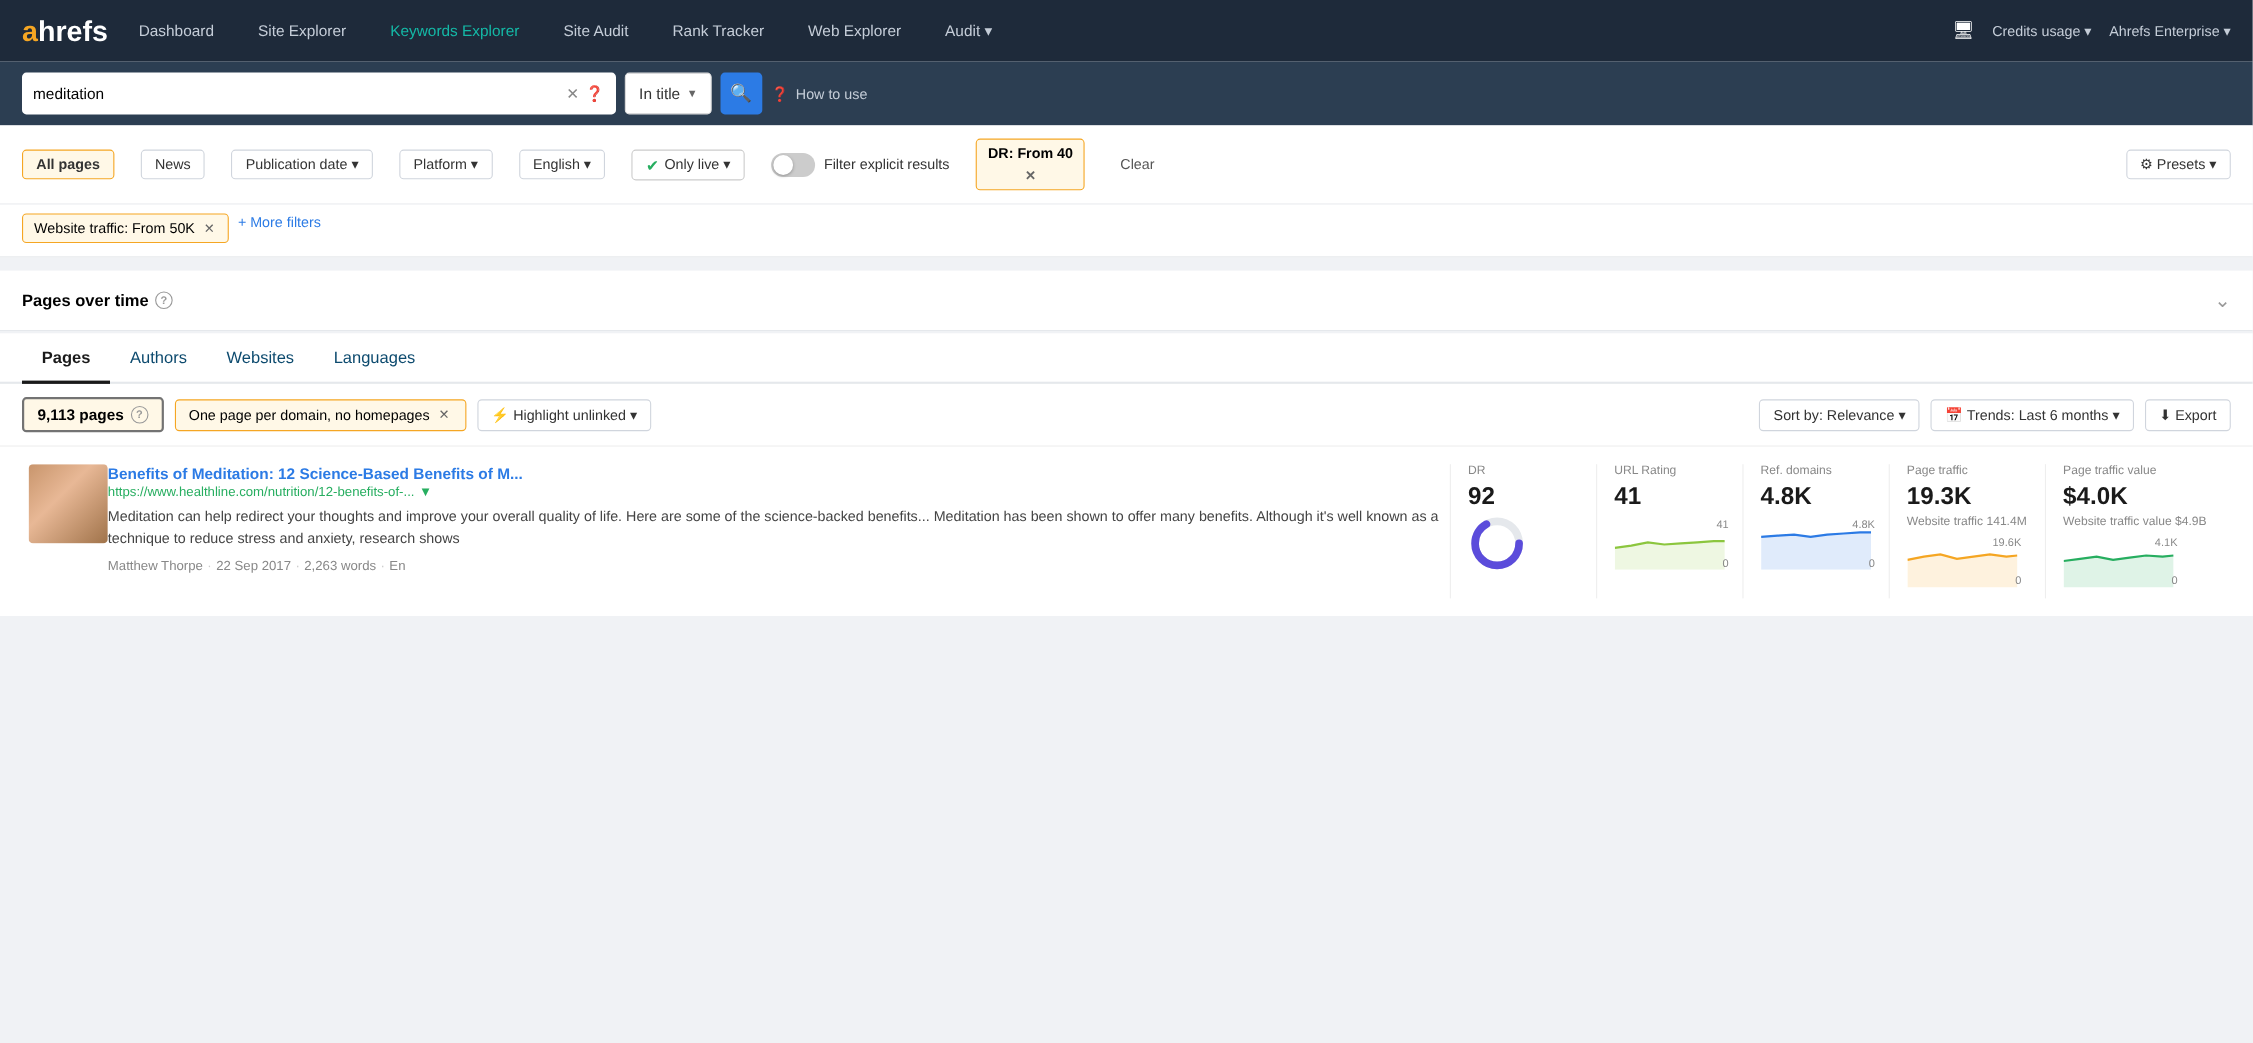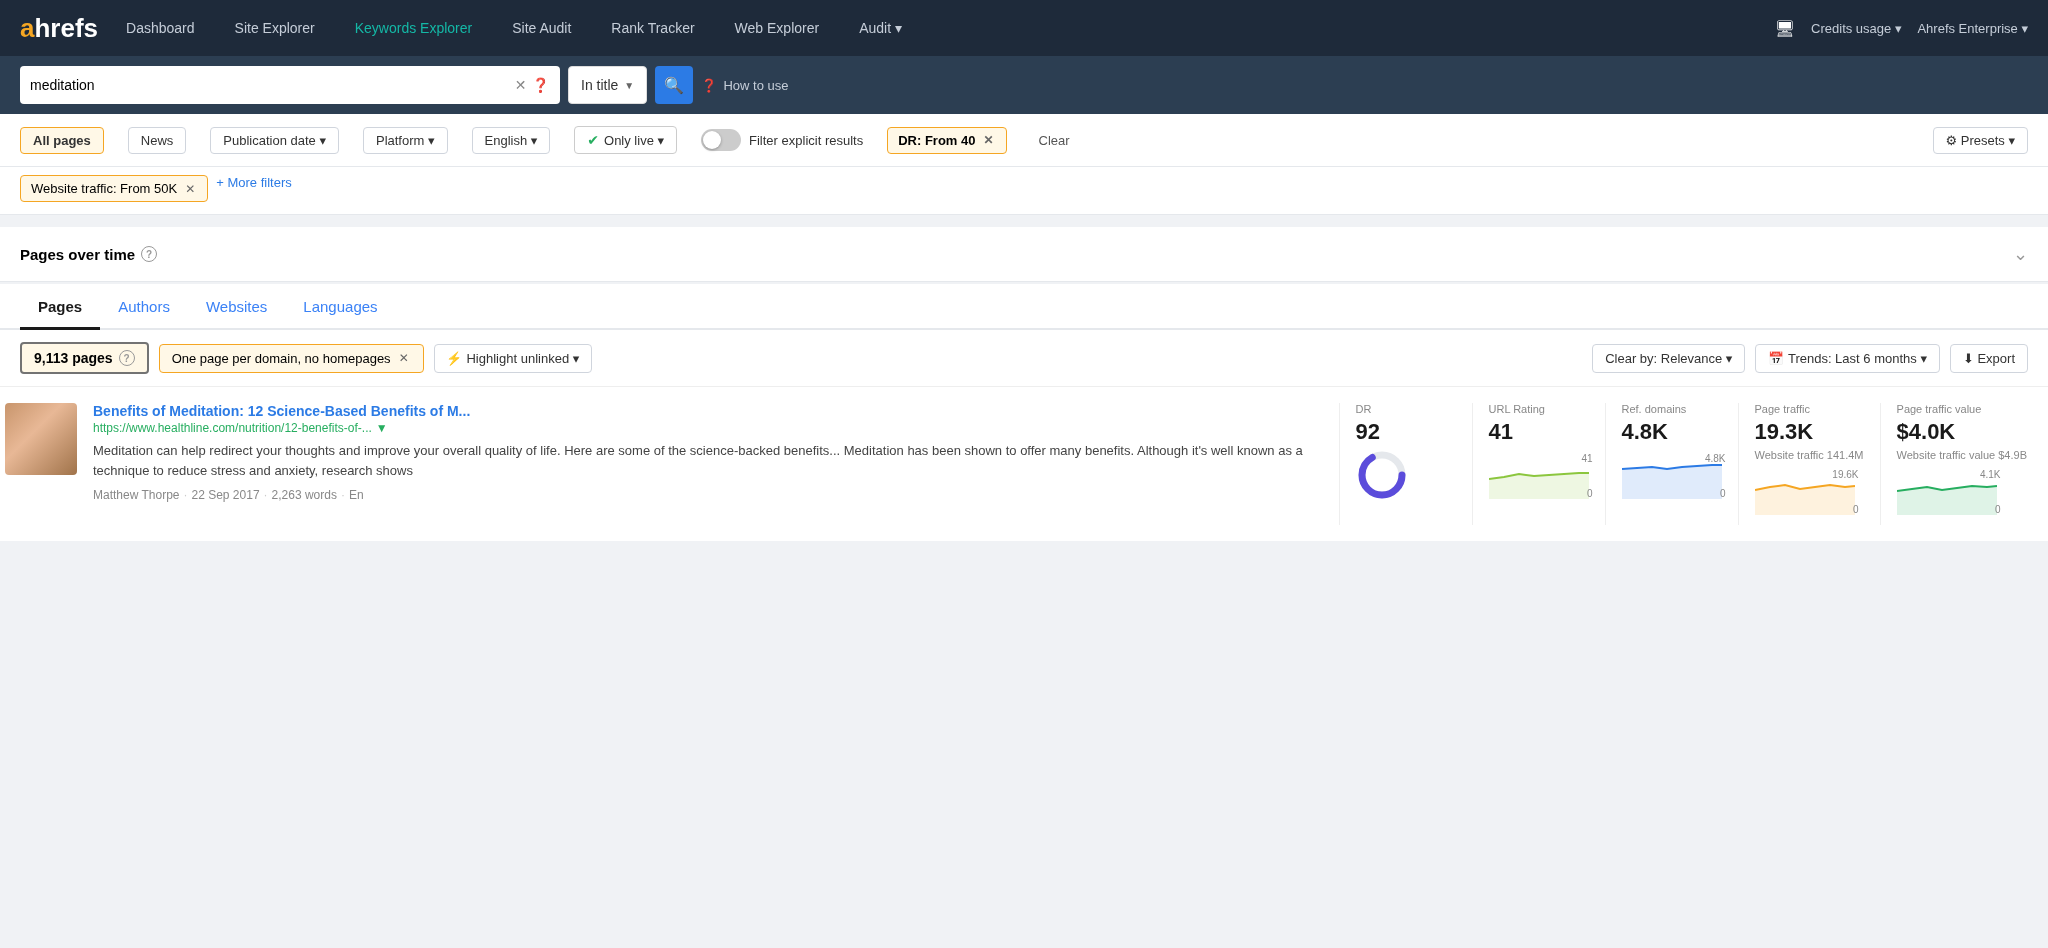--- a/index.html
+++ b/index.html
@@ -181,20 +181,21 @@
       background: #fff8e7;
       border: 1.5px solid #f5a623;
       border-radius: 4px;
       padding: 5px 10px;
       font-size: 13px;
       font-weight: 600;
       display: flex;
       align-items: center;
       gap: 6px;
       cursor: pointer;
+      flex-direction: column;
     }
     .filters-bar2 {
       background: #fff;
       padding: 8px 20px 12px;
       display: flex;
       align-items: flex-start;
       gap: 8px;
       border-bottom: 1px solid #e5e8ec;
     }
     .traffic-badge {
@@ -275,21 +276,21 @@
     .tabs {
       display: flex;
       gap: 0;
       padding: 0 20px;
       border-bottom: 2px solid #e5e8ec;
     }
     .tab {
       padding: 14px 18px 12px;
       font-size: 15px;
       cursor: pointer;
-      color: #3b82f6;
+      color: #0c4a6e;
       border-bottom: 3px solid transparent;
       margin-bottom: -2px;
     }
     .tab.active {
       color: #1a1a1a;
       font-weight: 700;
       border-bottom: 3px solid #1a1a1a;
     }
 
     
@@ -368,23 +369,22 @@
       display: flex;
       align-items: center;
       gap: 6px;
       color: #333;
     }
 
     
     .result-row {
       background: #fff;
       border-top: 1px solid #eee;
-      padding: 16px 5px;
-      display: flex;
-      gap: 16px;
+      padding: 16px 26px;
+      display: flex;
       align-items: flex-start;
     }
     .thumb {
       width: 72px;
       height: 72px;
       border-radius: 4px;
       background: #d4a574;
       flex-shrink: 0;
       overflow: hidden;
     }
@@ -567,21 +567,21 @@
   <div class="results-bar">
     <div class="pages-count-badge">
       <span>9,113 pages</span>
       <span class="help-icon">?</span>
     </div>
     <div class="one-page-badge">
       <span>One page per domain, no homepages</span>
       <span class="x-close">✕</span>
     </div>
     <button class="highlight-btn">⚡ Highlight unlinked ▾</button>
-    <button class="sort-btn">Clear by: Relevance ▾</button>
+    <button class="sort-btn">Sort by: Relevance ▾</button>
     <button class="trends-btn">📅 Trends: Last 6 months ▾</button>
     <button class="export-btn">⬇ Export</button>
   </div>
 
   <div class="result-row">
     <div class="thumb">
       <div class="thumb-img"></div>
     </div>
     <div class="result-content">
       <div class="result-title">Benefits of Meditation: 12 Science-Based Benefits of M...</div>

